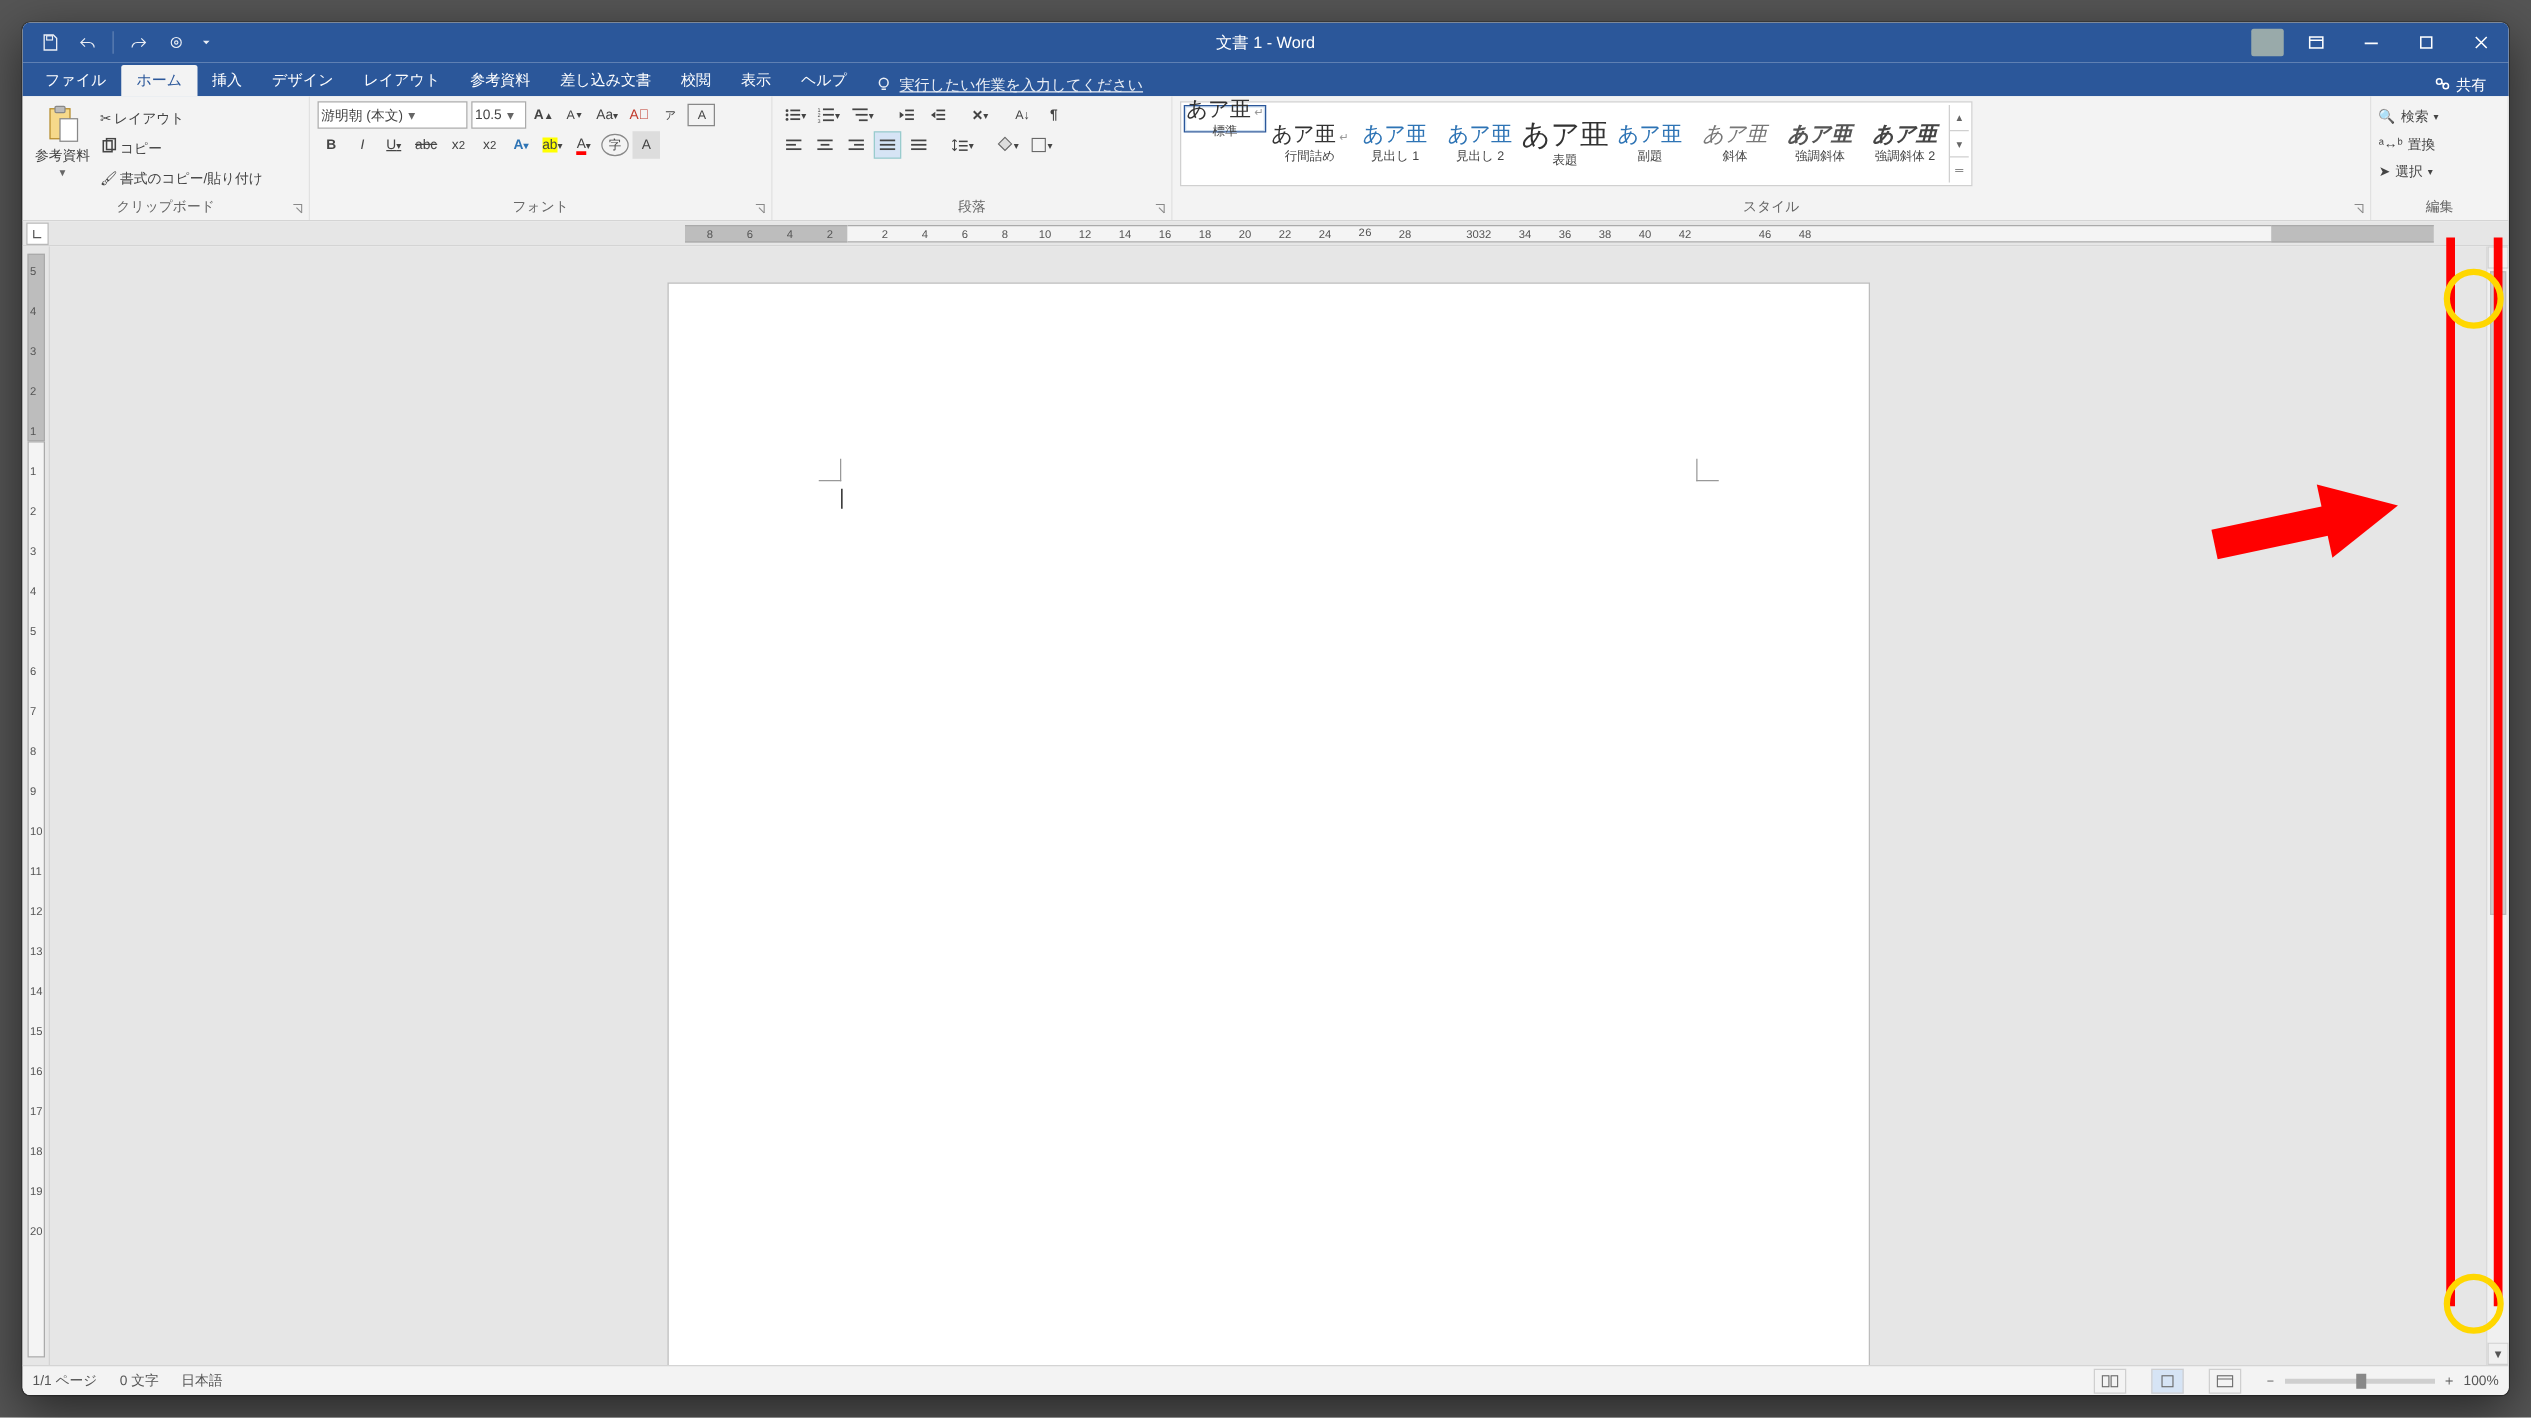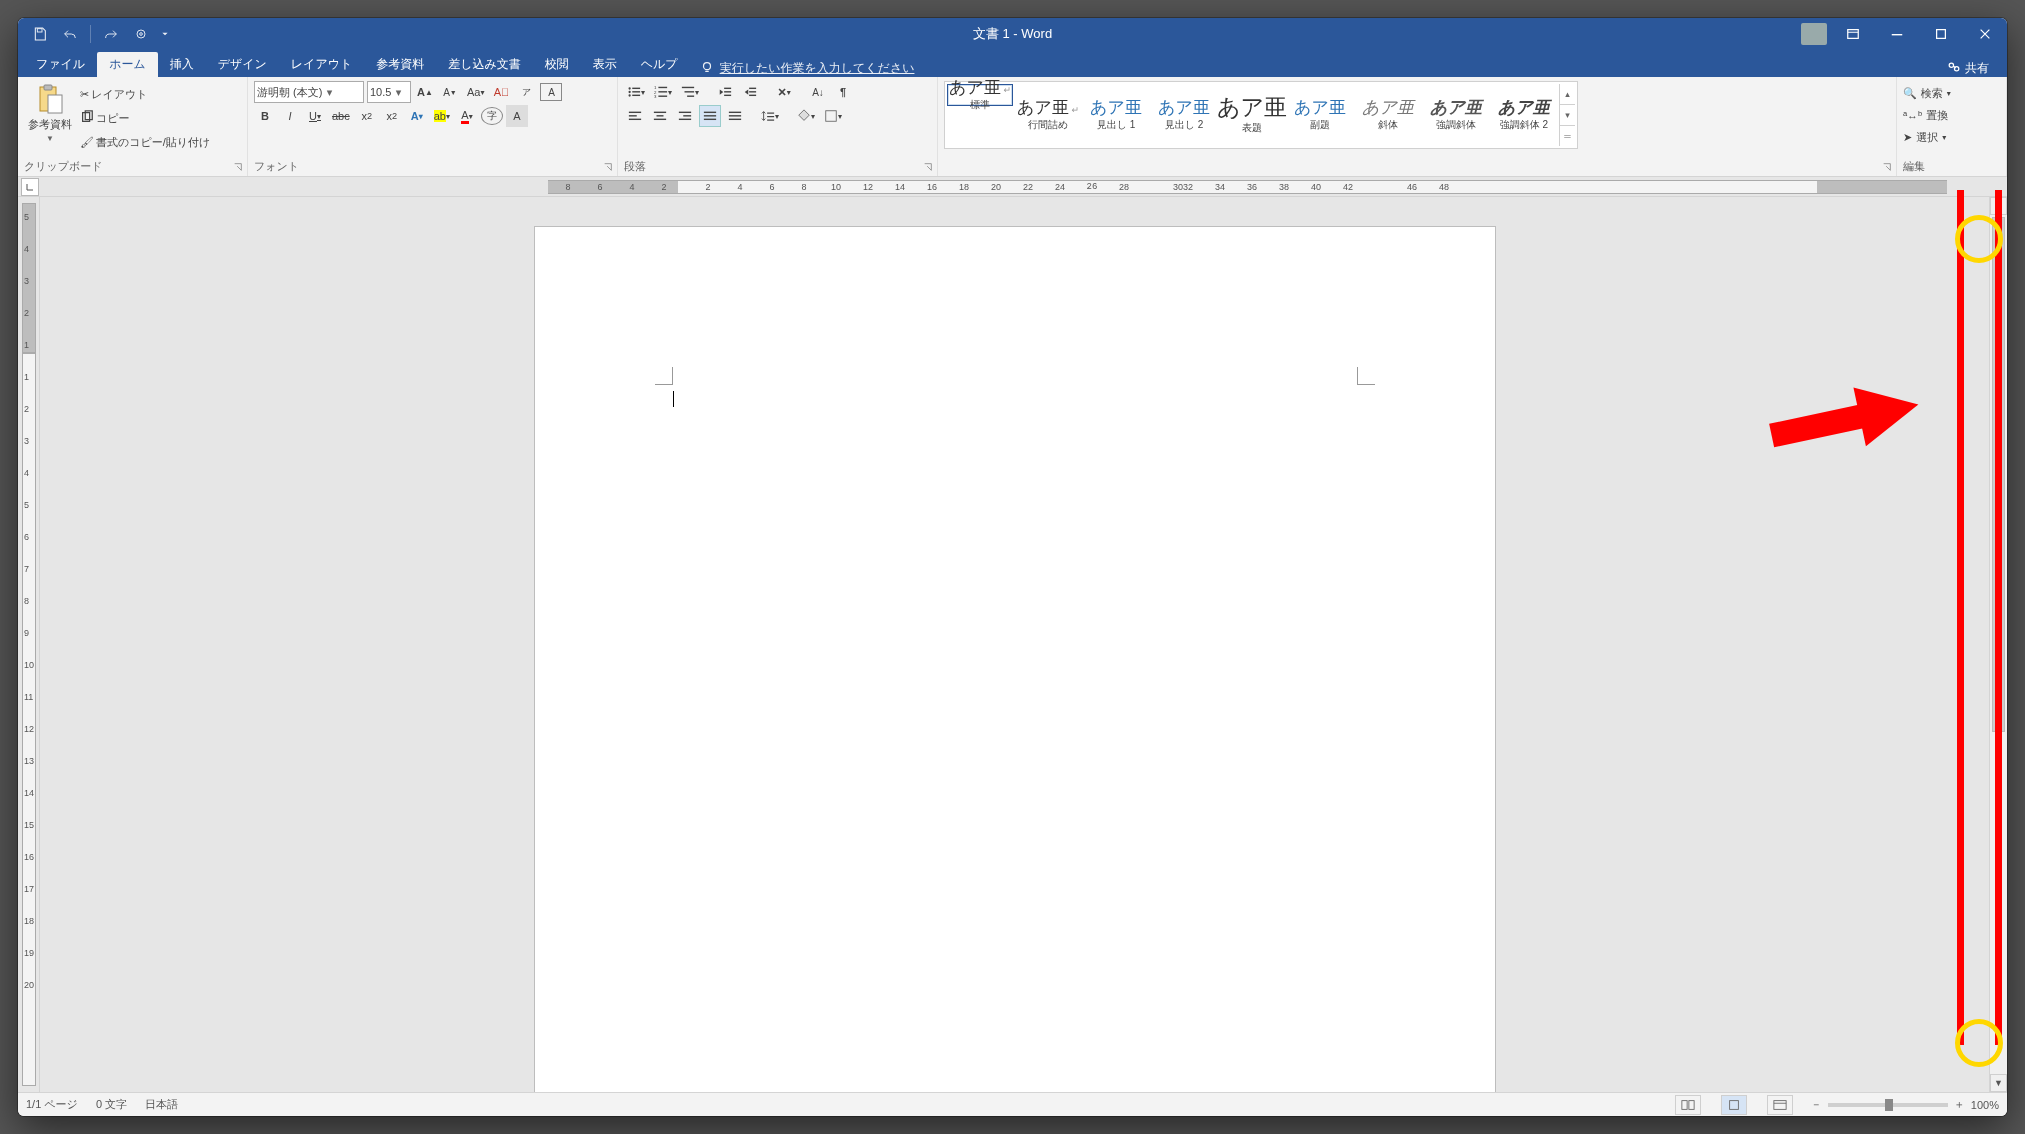--- a/index.html
+++ b/index.html
@@ -25,21 +25,21 @@
 .tab.active { background:#f3f3f3; color:#2b579a; border-radius:2px 2px 0 0; }
 .tellme { display:flex; align-items:center; gap:6px; margin-left:10px; opacity:.9;text-decoration:underline;}
 .tellme svg{width:14px;height:14px;}
 .share { margin-left:auto; display:flex; align-items:center; gap:4px; padding-right:12px;}
 .share svg{width:14px;height:14px;}
 
 
 .ribbon { height:100px; background:#f3f3f3; border-bottom:1px solid #d4d4d4; display:flex; font-size:11px; color:#444; }
 .group { border-right:1px solid #e1e1e1; padding:4px 6px 2px 6px; display:flex; flex-direction:column; position:relative; }
 .group-body { flex:1; display:flex; align-items:flex-start; gap:4px; }
-.group-title { font-size:11px; color:#666; height:16px; line-height:16px; position:relative;}
+.group-title { text-align:center; font-size:11px; color:#666; height:16px; line-height:16px; position:relative;}
 .dlaunch { position:absolute; right:2px; bottom:2px; width:12px; height:12px; }
 .dlaunch svg{width:10px;height:10px; color:#888;}
 
 .big-btn { display:flex; flex-direction:column; align-items:center; width:52px; padding-top:2px; gap:2px;}
 .big-btn .ic{width:32px;height:32px;}
 .mini-row{display:flex;align-items:center;gap:2px;height:22px;}
 .mini-btn{min-width:22px;height:22px;display:flex;align-items:center;justify-content:center;border:1px solid transparent;padding:0 2px;}
 .mini-lbl{font-size:11px;color:#444;white-space:nowrap;}
 .stack{display:flex;flex-direction:column;gap:2px;}
 
@@ -234,21 +234,21 @@
         <div class="group-title">クリップボード</div>
         <div class="dlaunch"><svg viewBox="0 0 12 12">
               <path d="M2 2h8v8" fill="none" stroke="currentColor"></path>
               <path d="M5 5l5 5" stroke="currentColor"></path>
             </svg></div>
       </div>
 
       <div class="group" style="width:370px">
         <div class="group-body stack">
           <div class="mini-row" style="gap:3px">
-            <div class="sel" style="width:110px">
+            <div class="sel" style="width:120px">
                 <span style="overflow:hidden;white-space:nowrap">游明朝 (本文)</span>
                 <span class="dd">▾</span>
               </div>
             <div class="sel" style="width:44px">
                 <span>10.5</span>
                 <span class="dd">▾</span>
               </div>
             <div class="mini-btn" style="font-weight:bold">A<sup style="font-size:8px">▲</sup></div>
             <div class="mini-btn" style="font-size:10px">A<sup style="font-size:7px">▼</sup></div>
             <div class="mini-btn">
@@ -461,20 +461,21 @@
                 <div class="style-prev bbit">あア亜</div>
                 <div class="style-name">強調斜体 2</div>
               </div>
               <div class="gal-scroll">
                 <div>▴</div>
                 <div>▾</div>
                 <div>═</div>
               </div>
             </div>
         </div>
+        <div class="group-title">スタイル</div>
         <div class="dlaunch"><svg viewBox="0 0 12 12">
               <path d="M2 2h8v8" fill="none" stroke="currentColor"></path>
               <path d="M5 5l5 5" stroke="currentColor"></path>
             </svg></div>
       </div>
 
       <div class="group" style="width:110px">
         <div class="group-body stack" style="padding-top:2px">
           <div class="edit-row">
               <span>🔍</span>

